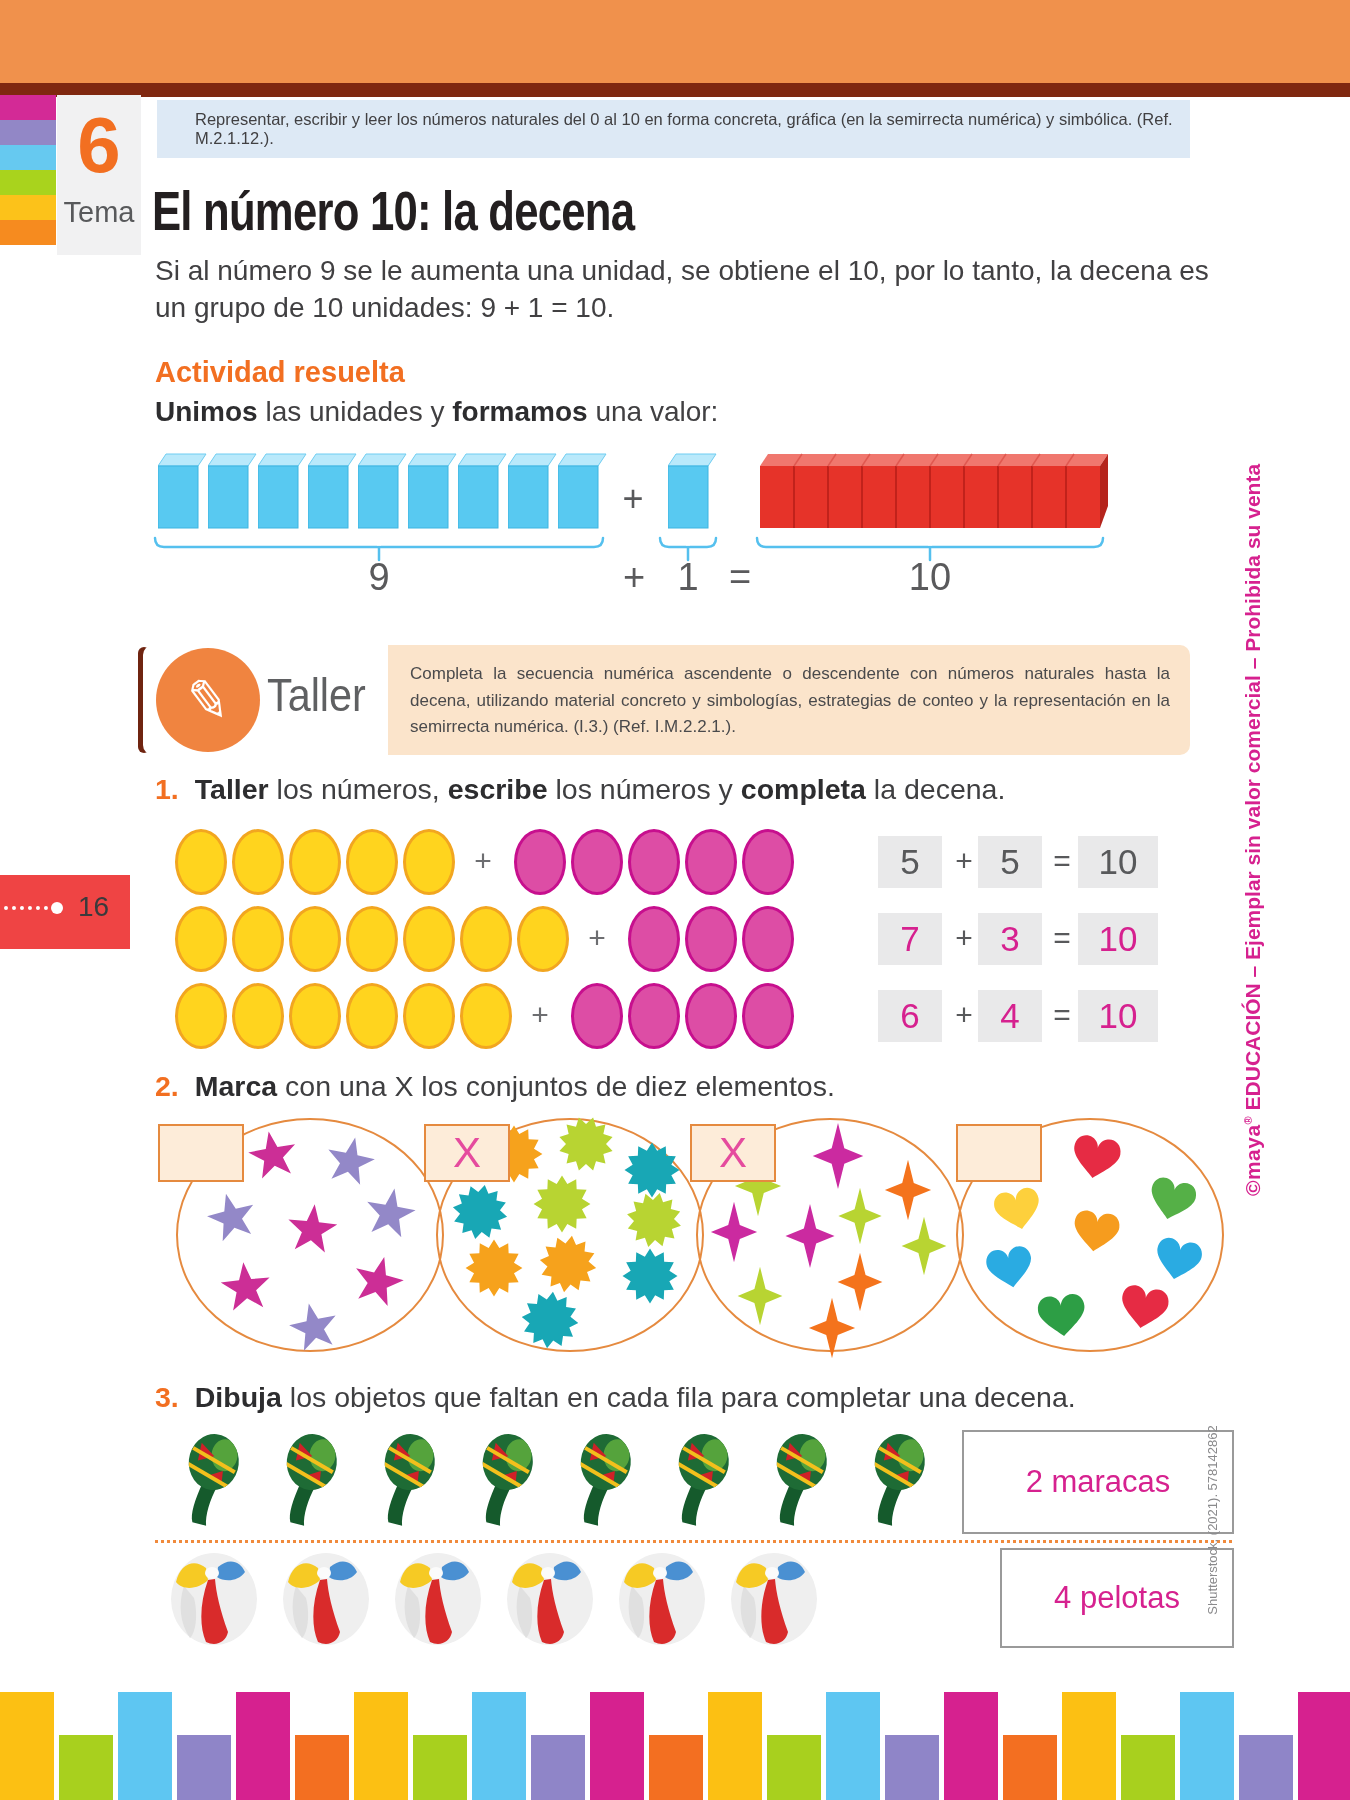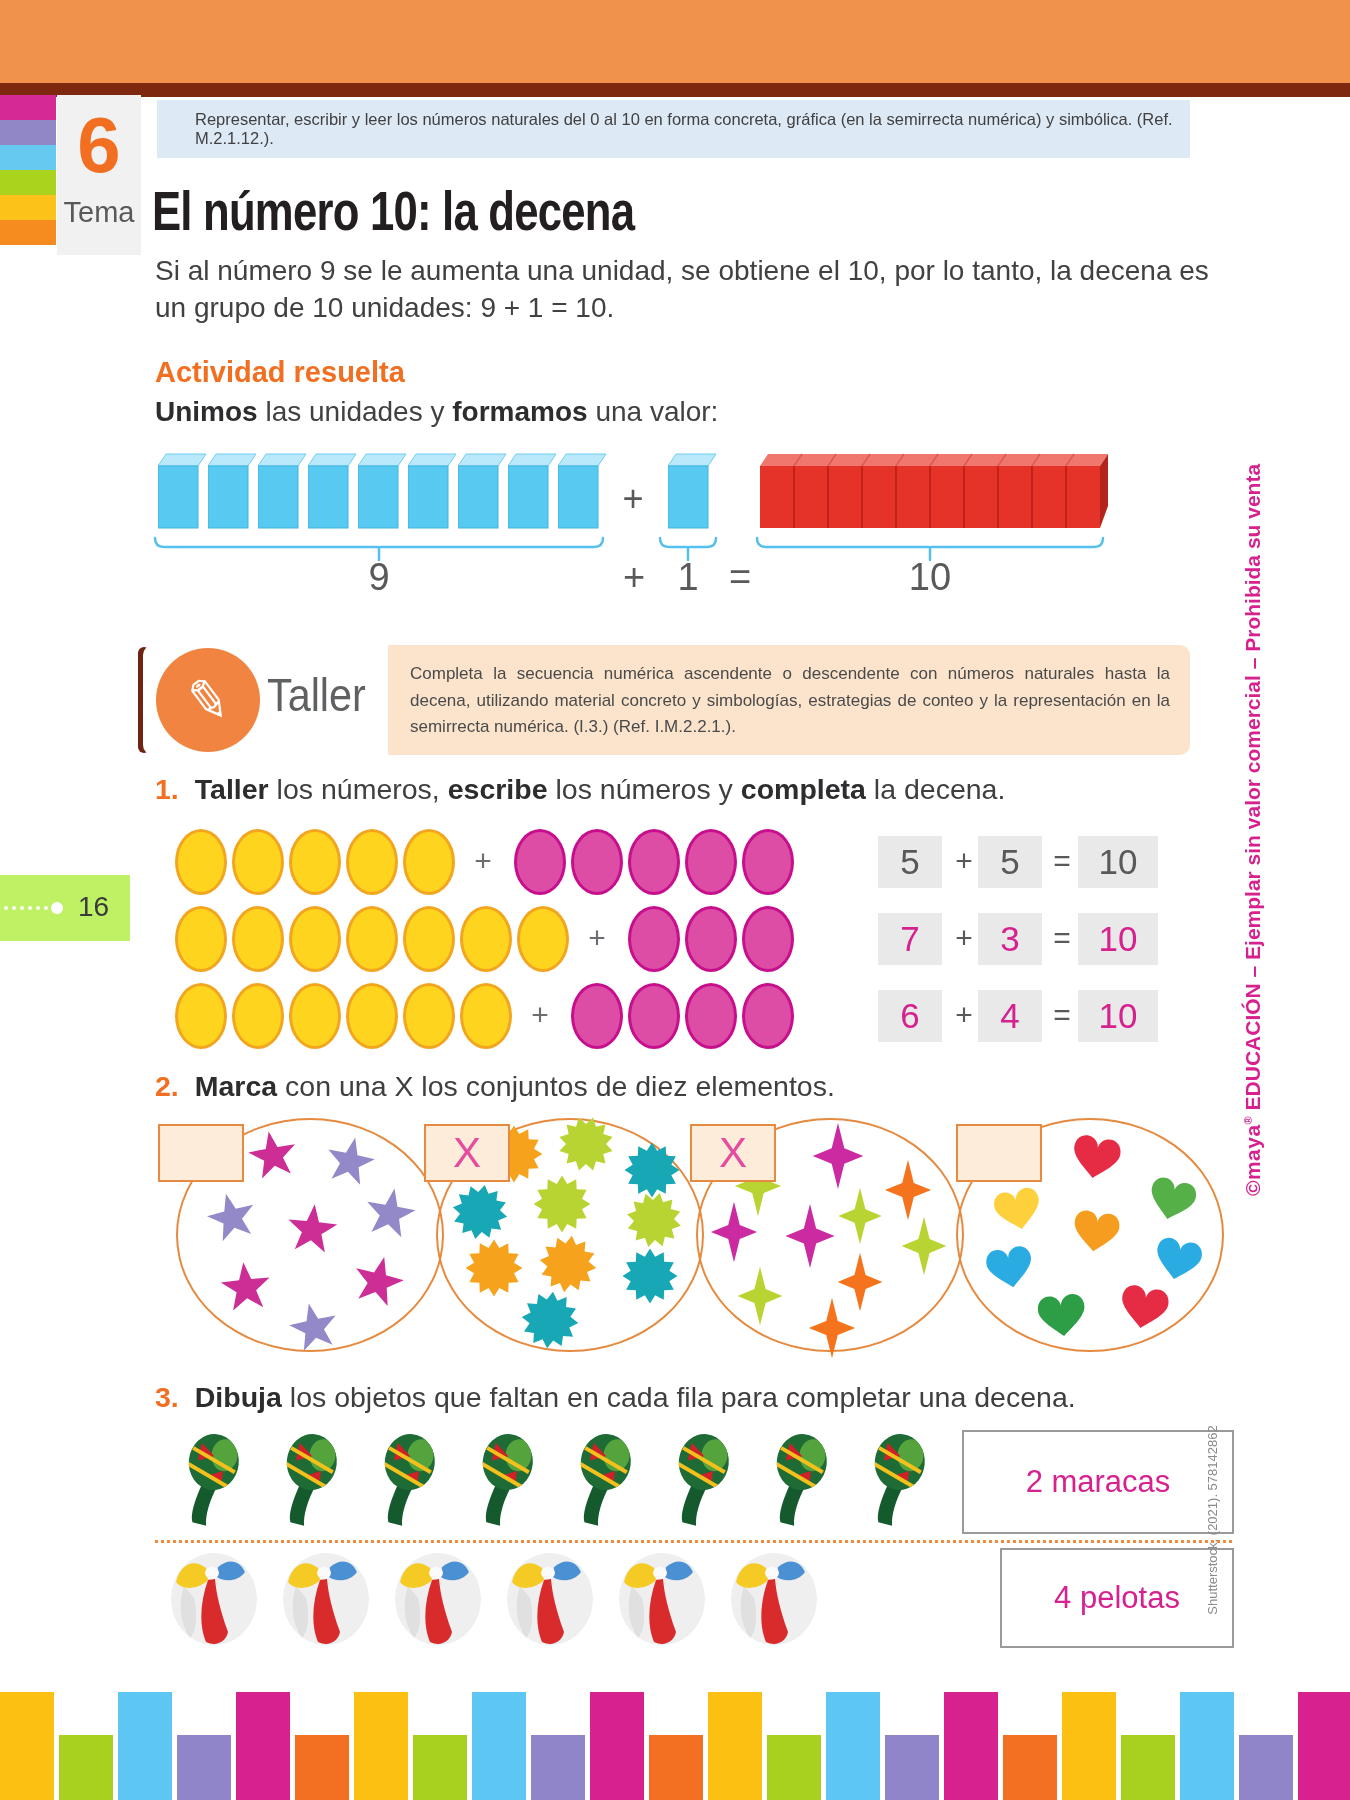--- a/index.html
+++ b/index.html
@@ -49,21 +49,21 @@
   .eq-op{position:absolute;width:30px;text-align:center;font-size:30px;color:#58595b;}
   .set-ellipse{position:absolute;top:1118px;width:268px;height:234px;border:2px solid #e58a3f;border-radius:50%;box-sizing:border-box;}
   .mark-box{position:absolute;top:1124px;width:86px;height:58px;background:#fdecd9;border:2px solid #e58a3f;
             box-sizing:border-box;display:flex;align-items:center;justify-content:center;
             font-size:42px;color:#e54b9e;}
   .shape{position:absolute;}
   .answer-rect{position:absolute;background:#fff;border:2px solid #9a9a9a;display:flex;align-items:center;justify-content:center;
                font-size:31px;color:#d6218f;}
   .dotted-sep{left:155px;top:1540px;width:1077px;border-top:3px dotted #f08a3c;}
   
-  .page-tab{left:0;top:875px;width:130px;height:66px;background:#bef264;}
+  .page-tab{left:0;top:875px;width:130px;height:74px;background:#ef4444;}
   .tab-dots{position:absolute;left:4px;top:31px;width:44px;border-top:4px dotted #fff;}
   .tab-dot{position:absolute;left:51px;top:27px;width:12px;height:12px;border-radius:50%;background:#fff;}
   .tab-num{position:absolute;left:78px;top:16px;font-size:28px;color:#3a3a3c;}
   .side-note{left:1253px;top:830px;transform:translate(-50%,-50%) rotate(-90deg);white-space:nowrap;
              font-size:21px;color:#d6218f;font-weight:700;}
   .side-note .logo{font-weight:800;letter-spacing:.5px;}
   .credit{left:1212px;top:1520px;transform:translate(-50%,-50%) rotate(-90deg);white-space:nowrap;
           font-size:13px;color:#8a8a8c;}
 </style>
 </head>

